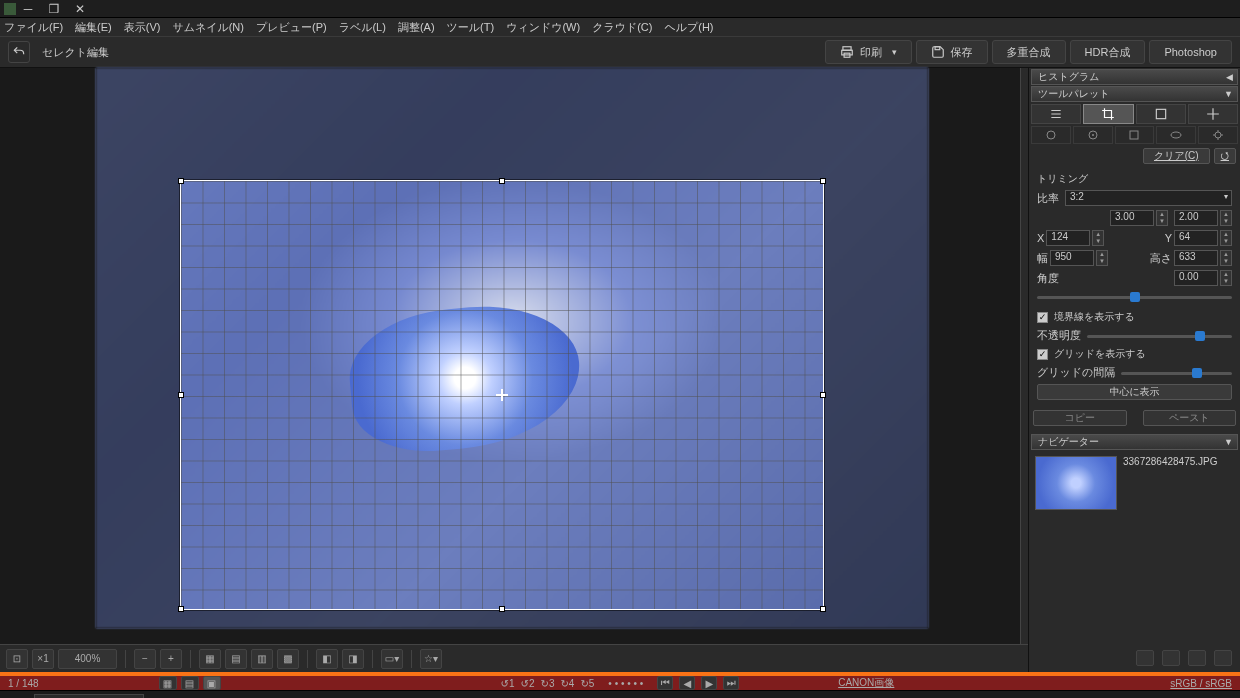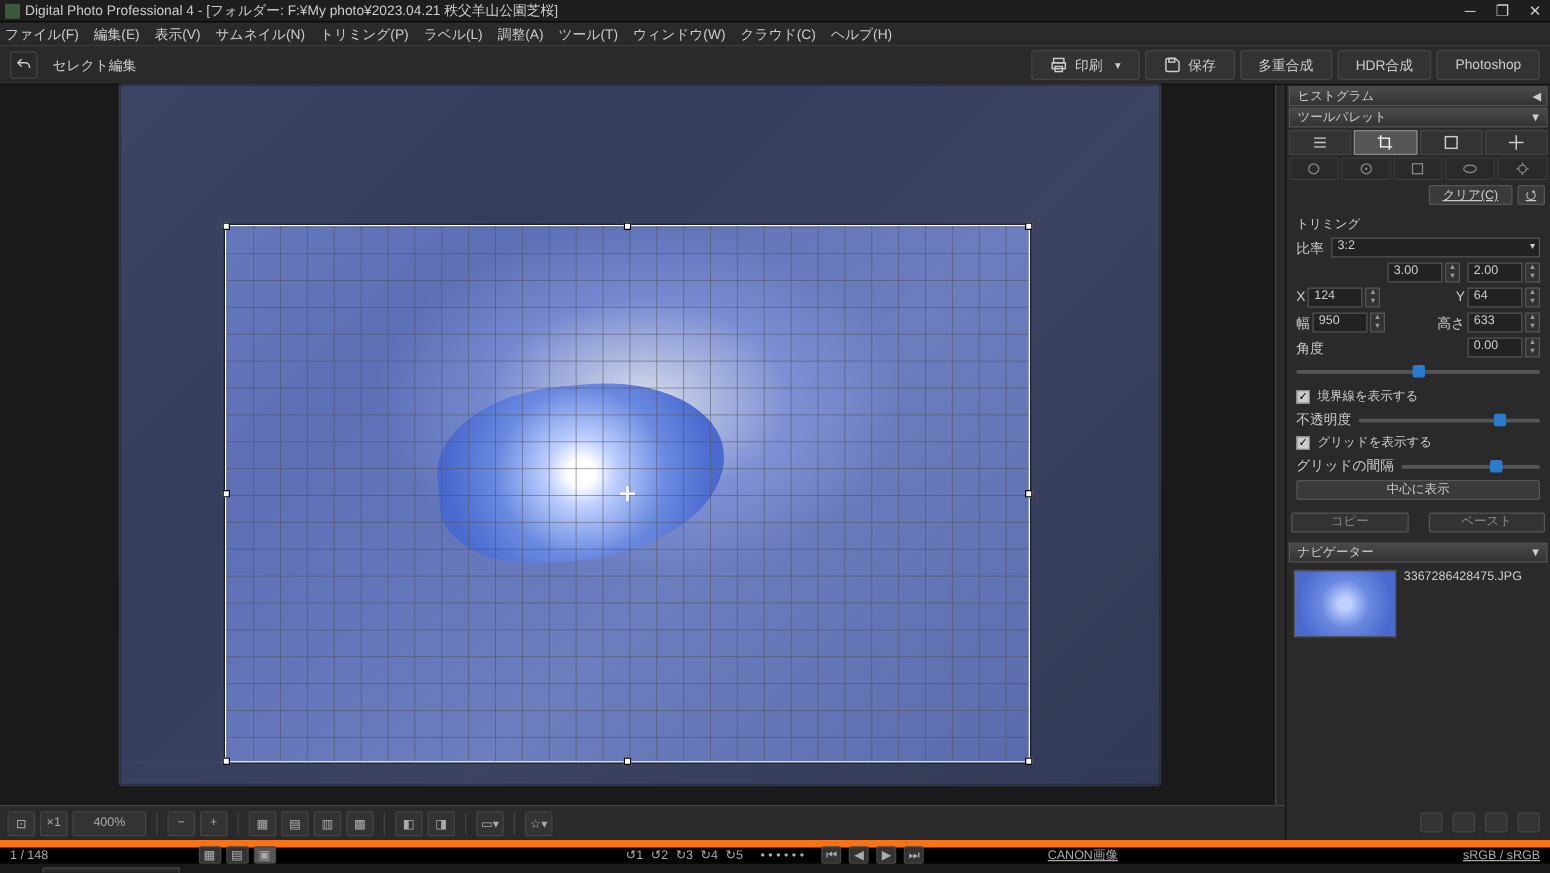--- a/index.html
+++ b/index.html
@@ -83,54 +83,53 @@
 .btn-pair .half { flex:1; height:16px; background:#333; border:1px solid #555; border-radius:2px; font-size:10px; color:#888; text-align:center; line-height:14px; cursor:pointer; }
 
 .nav-body { display:flex; padding:6px; gap:6px; }
 .nav-thumb { width:82px; height:54px; background:radial-gradient(circle at 50% 50%, #c0d0ff 10%, #6a8ae0 40%, #4a6ad0 80%); border:1px solid #555; }
 .nav-filename { font-size:10px; color:#ccc; }
 
 .bottombar { height:28px; background:#2a2a2a; border-top:1px solid #444; display:flex; align-items:center; padding:0 6px; gap:4px; }
 .bb-btn { width:22px; height:20px; border:1px solid #444; background:#333; border-radius:2px; display:flex; align-items:center; justify-content:center; cursor:pointer; font-size:10px; color:#aaa; }
 .bb-btn.wide { width:59px; }
 .bb-sep { width:1px; height:18px; background:#444; margin:0 4px; }
-.statusbar { height:18px; background:#000000; display:flex; align-items:center; padding:0 8px; font-size:10px; color:#aaa; border-top:6px solid #f97316;text-align:right; }
+.statusbar { height:18px; background:#7f1d1d; display:flex; align-items:center; padding:0 8px; font-size:10px; color:#aaa; border-top:4px solid #f97316;text-align:right; }
 .statusbar .right { margin-left:auto; display:flex; gap:16px; align-items:center;text-decoration:underline; }
 .taskbar { height:28px; background:#1a1a1a; border-top:1px solid #000; display:flex; align-items:center; padding:0 4px; gap:4px; }
 .tb-start { width:26px; height:22px; display:flex; align-items:center; justify-content:center; cursor:pointer; }
 .tb-search { flex:0 0 110px; height:22px; background:#2a2a2a; border:1px solid #444; display:flex; align-items:center; padding:0 6px; gap:6px; font-size:11px; color:#999; }
 .tb-icon { width:22px; height:22px; display:flex; align-items:center; justify-content:center; cursor:pointer; font-size:12px; }
 .tb-right { margin-left:auto; display:flex; align-items:center; gap:8px; font-size:10px; color:#ccc; }
 .ico { width:14px; height:14px; }
 .bottom-toolbar-wrap{display:flex;height:28px;}
 .bottom-left{flex:1}
 .bottom-right{width:212px;background:#2a2a2a;border-left:1px solid #111;display:flex;align-items:center;justify-content:flex-end;padding:0 8px;font-size:10px;color:#aaa;gap:8px}
 .bottom-right .ib{width:18px;height:16px;border:1px solid #444;background:#333;border-radius:2px;cursor:pointer}
 .row2 { display:flex; align-items:center; justify-content:space-between; margin-bottom:4px; }
 .pair { display:flex; align-items:center; gap:2px; }
 </style>
 </head>
 <body>
 
 <div class="titlebar">
   <div class="titlebar-icon"></div>
-  <div class="titlebar-text">Digital Photo Professional 4 - [フォルダー: F:¥My photo¥2023.04.21 秩父羊山公園芝桜]</div>
   <div class="win-controls">
     <div class="win-btn">─</div>
     <div class="win-btn">❐</div>
     <div class="win-btn">✕</div>
   </div>
 </div>
 
 <div class="menubar">
   <span class="menu-item">ファイル(F)</span>
   <span class="menu-item">編集(E)</span>
   <span class="menu-item">表示(V)</span>
   <span class="menu-item">サムネイル(N)</span>
-  <span class="menu-item">トリミング(P)</span>
+  <span class="menu-item">プレビュー(P)</span>
   <span class="menu-item">ラベル(L)</span>
   <span class="menu-item">調整(A)</span>
   <span class="menu-item">ツール(T)</span>
   <span class="menu-item">ウィンドウ(W)</span>
   <span class="menu-item">クラウド(C)</span>
   <span class="menu-item">ヘルプ(H)</span>
 </div>
 
 <div class="toolbar">
   <div class="tb-back">

